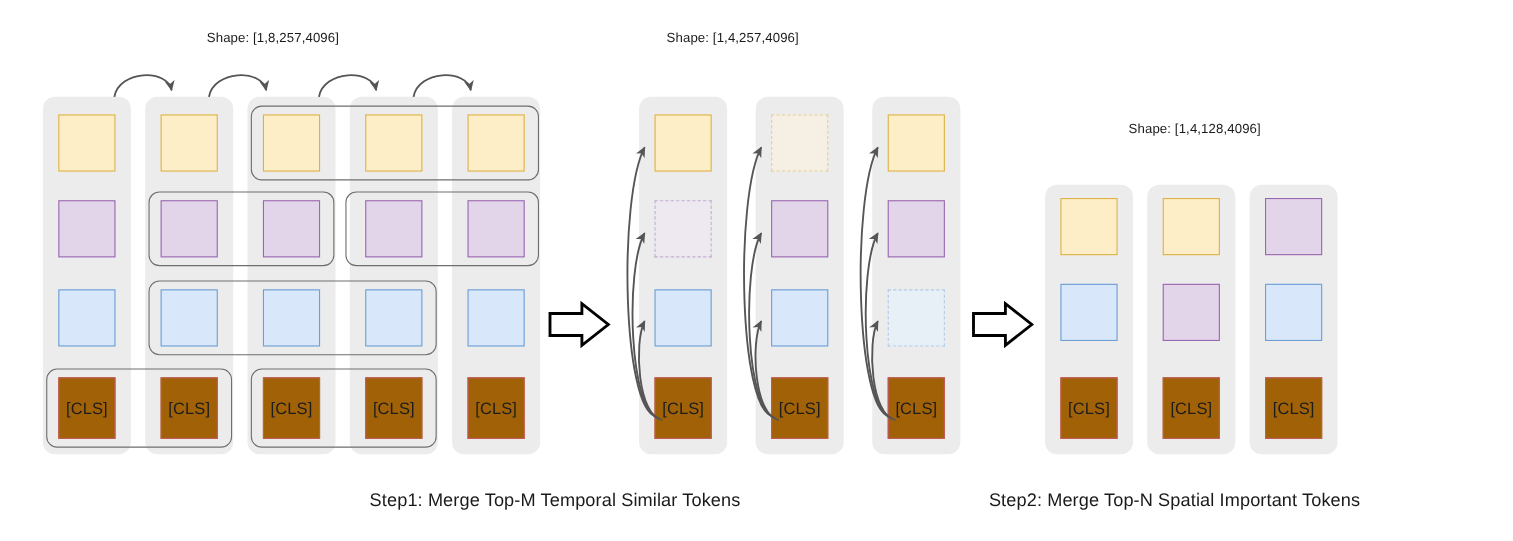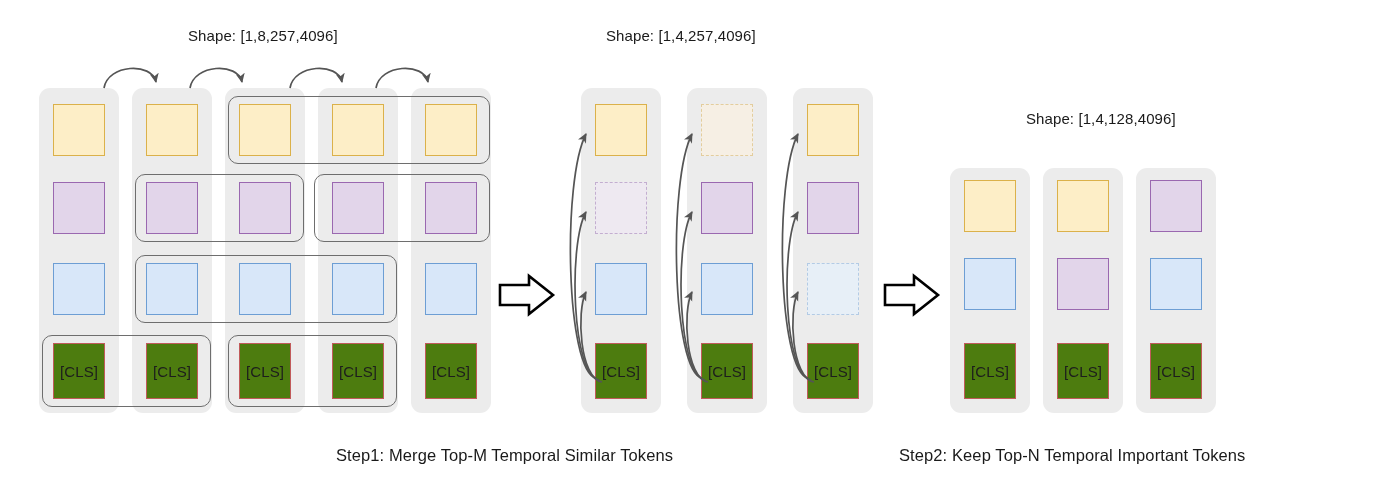--- a/index.html
+++ b/index.html
@@ -10,21 +10,21 @@
   }
   #stage{
     position:relative;
     width:1375px;
     height:492px;
     overflow:hidden;
     background:#ffffff;
   }
   .label{
     position:absolute;
-    font-size:15px;
+    font-size:12px;
     color:#1a1a1a;
     white-space:nowrap;
     letter-spacing:.1px;
     text-align:right;
   }
   .caption{
     position:absolute;
     font-size:16.5px;
     color:#1a1a1a;
     white-space:nowrap;
@@ -46,21 +46,21 @@
     align-items:center;
     justify-content:center;
     font-size:15px;
     color:#1d1d1d;
     letter-spacing:.1px;
   }
   .c-yellow{background:#fdeec7;border-color:#dbb councils;}
   .c-yellow{background:#fdeec7;border-color:#dbb14a;}
   .c-purple{background:#e2d5ea;border-color:#9a68b0;}
   .c-blue{background:#d8e7f9;border-color:#6d9ed4;}
-  .c-red{background:#4d7c0f;border-color:#c15a5a;}
+  .c-red{background:#a16207;border-color:#c15a5a;}
   .c-yellow-ghost{background:#f6efe4;border-color:#e3cd9d;border-style:dashed;}
   .c-purple-ghost{background:#eee9f1;border-color:#c3aed0;border-style:dashed;}
   .c-blue-ghost{background:#e7eff7;border-color:#b3cbe5;border-style:dashed;}
   
   .bracket{
     position:absolute;
     box-sizing:border-box;
     border:1.6px solid #6e6e6e;
     border-radius:10px;
     background:transparent;
@@ -77,21 +77,21 @@
 </head>
 <body>
 
 <div id="stage">
 
   <div class="label" style="left:188px;top:27px;">Shape: [1,8,257,4096]</div>
   <div class="label" style="left:606px;top:27px;">Shape: [1,4,257,4096]</div>
   <div class="label" style="left:988px;top:110px;margin-left:38px;">Shape: [1,4,128,4096]</div>
 
   <div class="caption" style="left:336px;top:446px;">Step1: Merge Top-M Temporal Similar Tokens</div>
-  <div class="caption" style="left:899px;top:446px;">Step2: Keep Top-N Temporal Important Tokens</div>
+  <div class="caption" style="left:899px;top:446px;">Step2: Merge Top-N Spatial Important Tokens</div>
 
   <div class="track" style="left:39px;top:88px;width:80px;height:325px;"></div>
   <div class="track" style="left:132px;top:88px;width:80px;height:325px;"></div>
   <div class="track" style="left:225px;top:88px;width:80px;height:325px;"></div>
   <div class="track" style="left:318px;top:88px;width:80px;height:325px;"></div>
   <div class="track" style="left:411px;top:88px;width:80px;height:325px;"></div>
 
   <div class="cell c-yellow" style="left:53px;top:104px;width:52px;height:52px;"></div>
   <div class="cell c-yellow" style="left:146px;top:104px;width:52px;height:52px;"></div>
   <div class="cell c-yellow" style="left:239px;top:104px;width:52px;height:52px;"></div>

